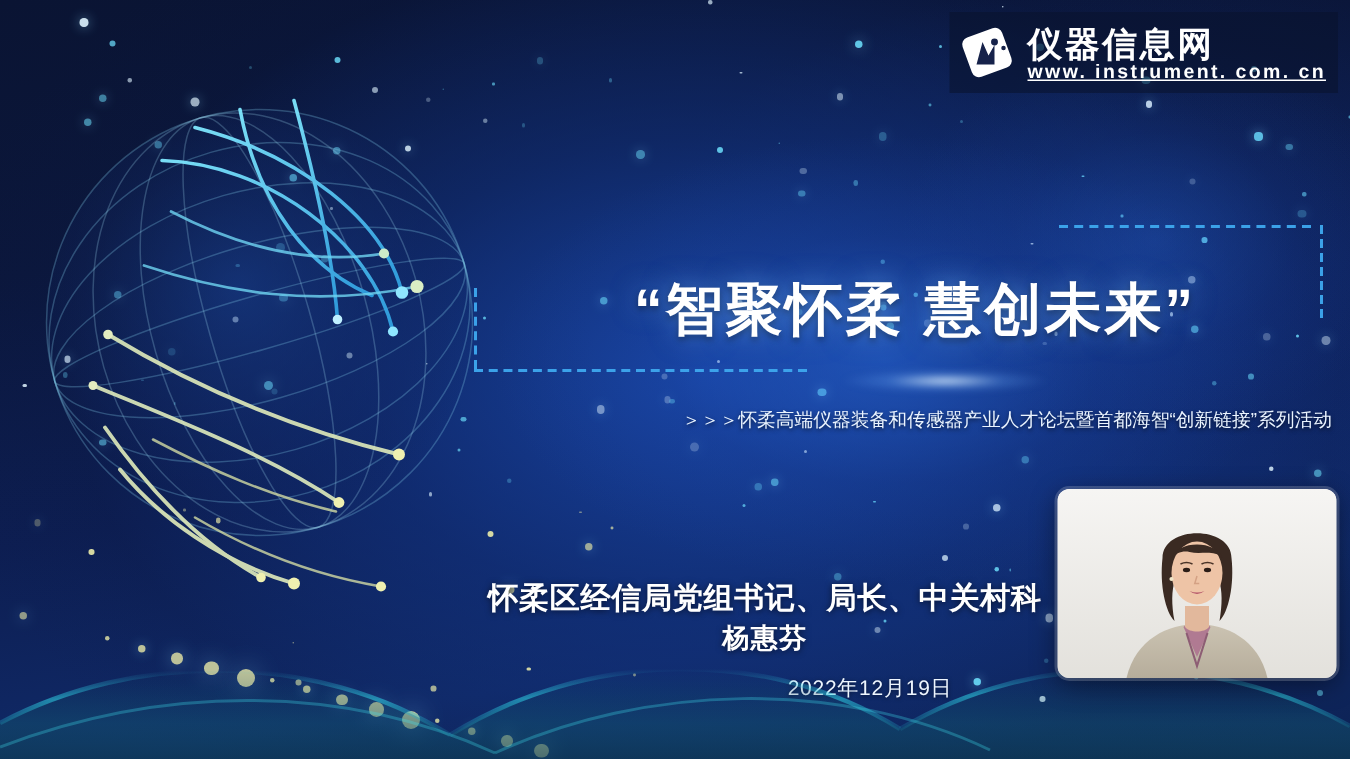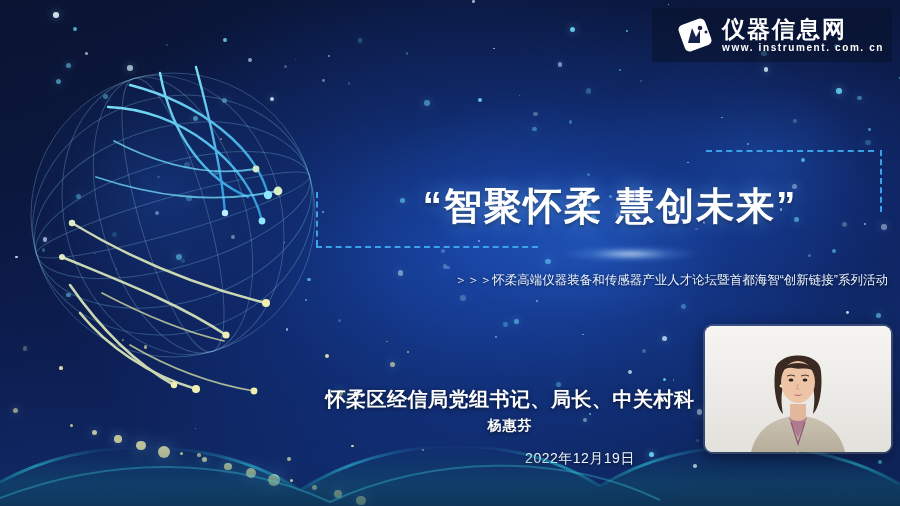--- a/index.html
+++ b/index.html
@@ -53,37 +53,37 @@
     text-align:right;text-shadow:0 1px 3px rgba(0,0,0,.6);
   }
 
   
   #speaker{
     position:absolute;left:300px;top:386px;width:420px;
     color:#fff;text-align:center;
   }
   #speaker .role{font-size:20px;font-weight:bold;line-height:26px;letter-spacing:.5px;
     text-shadow:0 1px 4px rgba(0,0,0,.6);white-space:nowrap;}
-  #speaker .name{font-size:14px;font-weight:bold;line-height:26px;letter-spacing:1px;
+  #speaker .name{font-size:18px;font-weight:bold;line-height:26px;letter-spacing:1px;
     text-shadow:0 1px 4px rgba(0,0,0,.6);}
   #date{
     position:absolute;left:470px;top:450px;width:220px;text-align:center;
     color:#eef6ff;font-size:14px;letter-spacing:.5px;text-shadow:0 1px 3px rgba(0,0,0,.6);
   }
 
   
   #logo{
     position:absolute;right:8px;top:8px;height:48px;
     display:flex;align-items:center;gap:7px;
-    padding:3px 8px 3px 23px;background:rgba(10,18,44,.55);
+    padding:3px 8px 3px 5px;background:rgba(10,18,44,.55);
   }
   #logo .mark{width:40px;height:40px;position:relative;flex:0 0 auto;}
   #logo .txt{display:flex;flex-direction:column;justify-content:center;}
   #logo .cn{color:#fff;font-size:23px;font-weight:bold;letter-spacing:2px;line-height:25px;}
-  #logo .url{color:#fff;font-size:10px;font-weight:bold;letter-spacing:1.6px;line-height:12px;}
+  #logo .url{color:#fff;font-size:13px;font-weight:bold;letter-spacing:1.6px;line-height:12px;text-decoration:underline;}
 
   
   #waves{position:absolute;left:0;bottom:0;width:900px;height:120px;pointer-events:none;}
 
   
   #video{
     position:absolute;left:705px;top:326px;width:186px;height:126px;
     border-radius:8px;overflow:hidden;
     background:linear-gradient(180deg,#f2f1ef 0%,#eceae6 60%,#e4e2dd 100%);
     box-shadow:0 0 0 2px rgba(255,255,255,.18),0 4px 18px rgba(0,0,0,.45);

